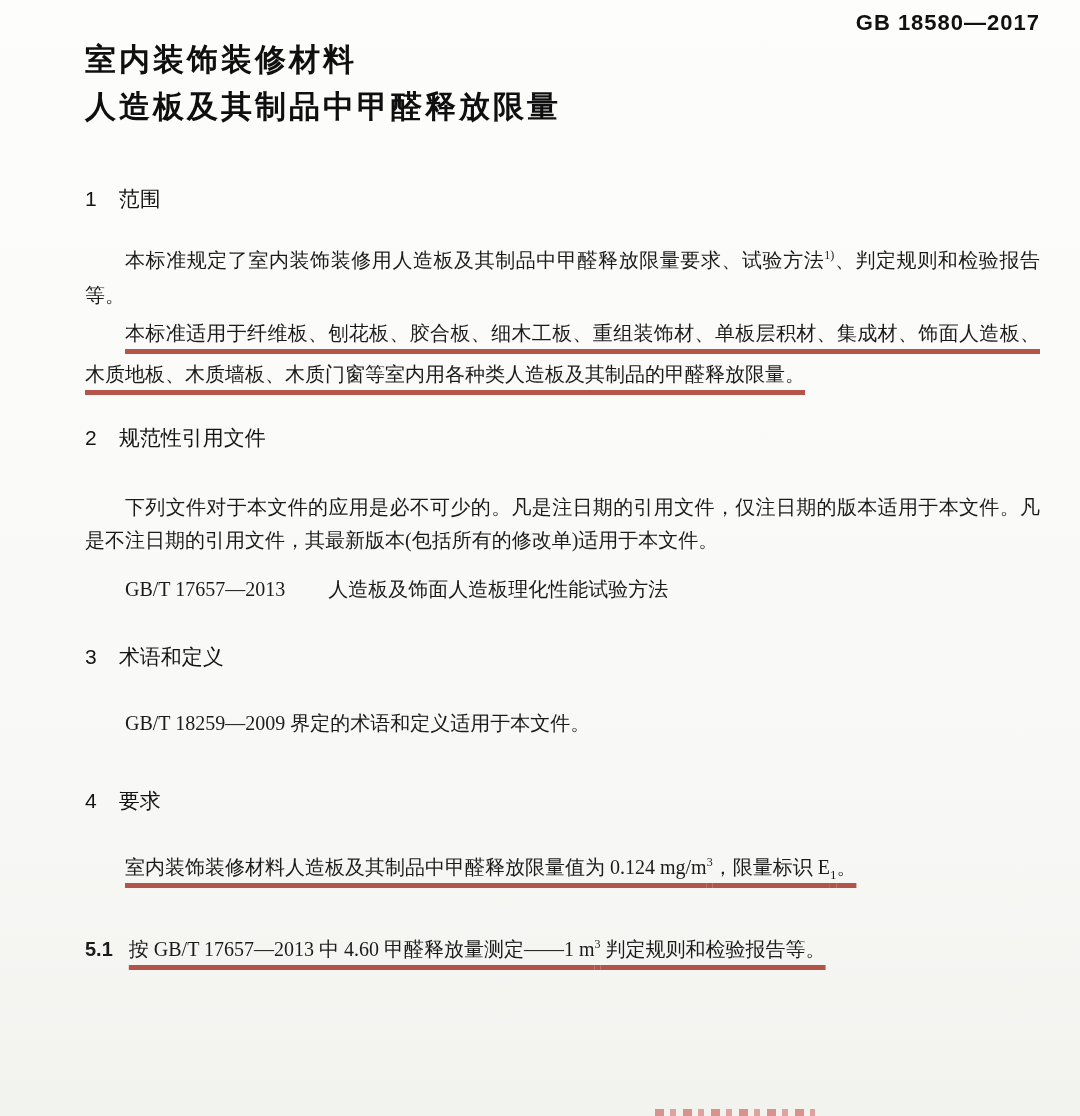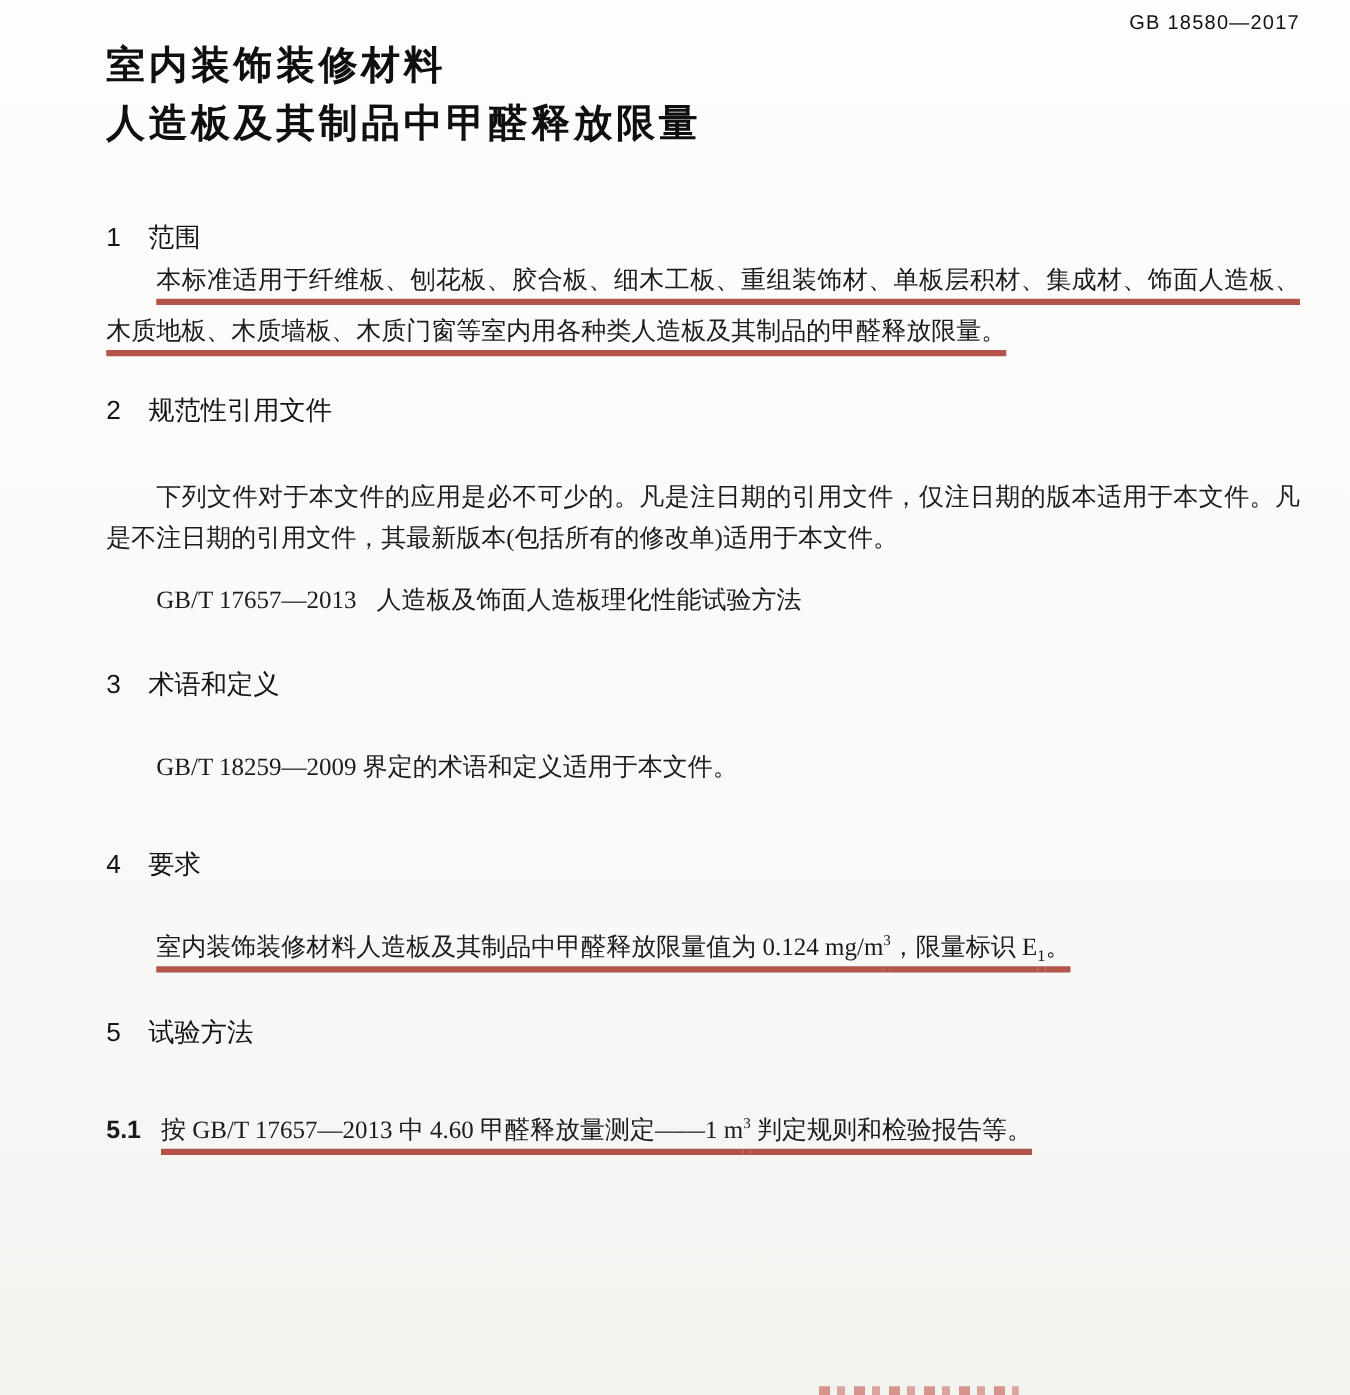--- a/index.html
+++ b/index.html
@@ -13,22 +13,22 @@
   .page {
     width: 1080px; height: 1116px;
     padding: 10px 40px 0 85px;
     position: relative;
   }
   
   .doc-header {
     text-align: right;
     padding-right: 0;
     font-family: "Liberation Sans", "DejaVu Sans", sans-serif;
-    font-weight: normal;
-    font-size: 16px;
+    font-weight: bold;
+    font-size: 22px;
     letter-spacing: 1px;
     color: #111;
   }
   
   .doc-title {
     font-family: "Liberation Sans", "DejaVu Sans", sans-serif;
     font-weight: bold;
     color: #0f0f0f;
   }
   .doc-title .t-line { font-size: 31px; line-height: 47px; letter-spacing: 3px; }
@@ -48,21 +48,21 @@
     line-height: 35px;
     text-align: justify;
     text-indent: 2em;
     color: #1b1b1b;
   }
   .ref-line {
     font-size: 20px;
     line-height: 33px;
     padding-left: 40px;
   }
-  .ref-code { display: inline-block; margin-right: 16px; }
+  .ref-code { display: inline-block; margin-right: 43px; }
   
   .red-underline {
     text-decoration: underline;
     text-decoration-color: rgba(168, 62, 50, 0.88);
     text-decoration-thickness: 5px;
     text-underline-offset: 9px;
   }
   .num-item {
     font-size: 20px;
     line-height: 35px;
@@ -110,20 +110,21 @@
 
   <div class="doc-title">
     <div class="t-line">室内装饰装修材料</div>
     <div class="t-line">人造板及其制品中甲醛释放限量</div>
   </div>
 
   <div id="h1" class="sec-heading">
     <span class="sec-num">1</span><span>范围</span>
   </div>
 
+  <p id="s1p1" class="para"><span>本标准规定了室内装饰装修用人造板及其制品中甲醛释放限量要求、试验方法</span><sup>1)</sup><span>、判定规则和检验报告等。</span></p>
 
   <p id="s1p2" class="para red-underline">本标准适用于纤维板、刨花板、胶合板、细木工板、重组装饰材、单板层积材、集成材、饰面人造板、木质地板、木质墙板、木质门窗等室内用各种类人造板及其制品的甲醛释放限量。</p>
 
   <div id="h2" class="sec-heading">
     <span class="sec-num">2</span><span>规范性引用文件</span>
   </div>
 
   <p id="s2p1" class="para">下列文件对于本文件的应用是必不可少的。凡是注日期的引用文件，仅注日期的版本适用于本文件。凡是不注日期的引用文件，其最新版本(包括所有的修改单)适用于本文件。</p>
 
   <div id="reflist">
@@ -137,21 +138,18 @@
   </div>
 
   <p id="s3p1" class="para">GB/T 18259—2009 界定的术语和定义适用于本文件。</p>
 
   <div id="h4" class="sec-heading">
     <span class="sec-num">4</span><span>要求</span>
   </div>
 
   <p id="s4p1" class="para red-underline"><span>室内装饰装修材料人造板及其制品中甲醛释放限量值为 0.124 mg/m</span><sup>3</sup><span>，限量标识 E</span><sub>1</sub><span>。</span></p>
 
-  <div id="h5" class="sec-heading">
-    <span class="sec-num">5</span><span>试验方法</span>
-  </div>
 
   <p id="i51" class="num-item red-underline"><span class="item-num">5.1</span><span>按 GB/T 17657—2013 中 4.60 甲醛释放量测定——1 m</span><sup>3</sup><span> 判定规则和检验报告等。</span></p>
 
   <div class="red-cutoff"></div>
 
 </div>
 
 </body></html>

